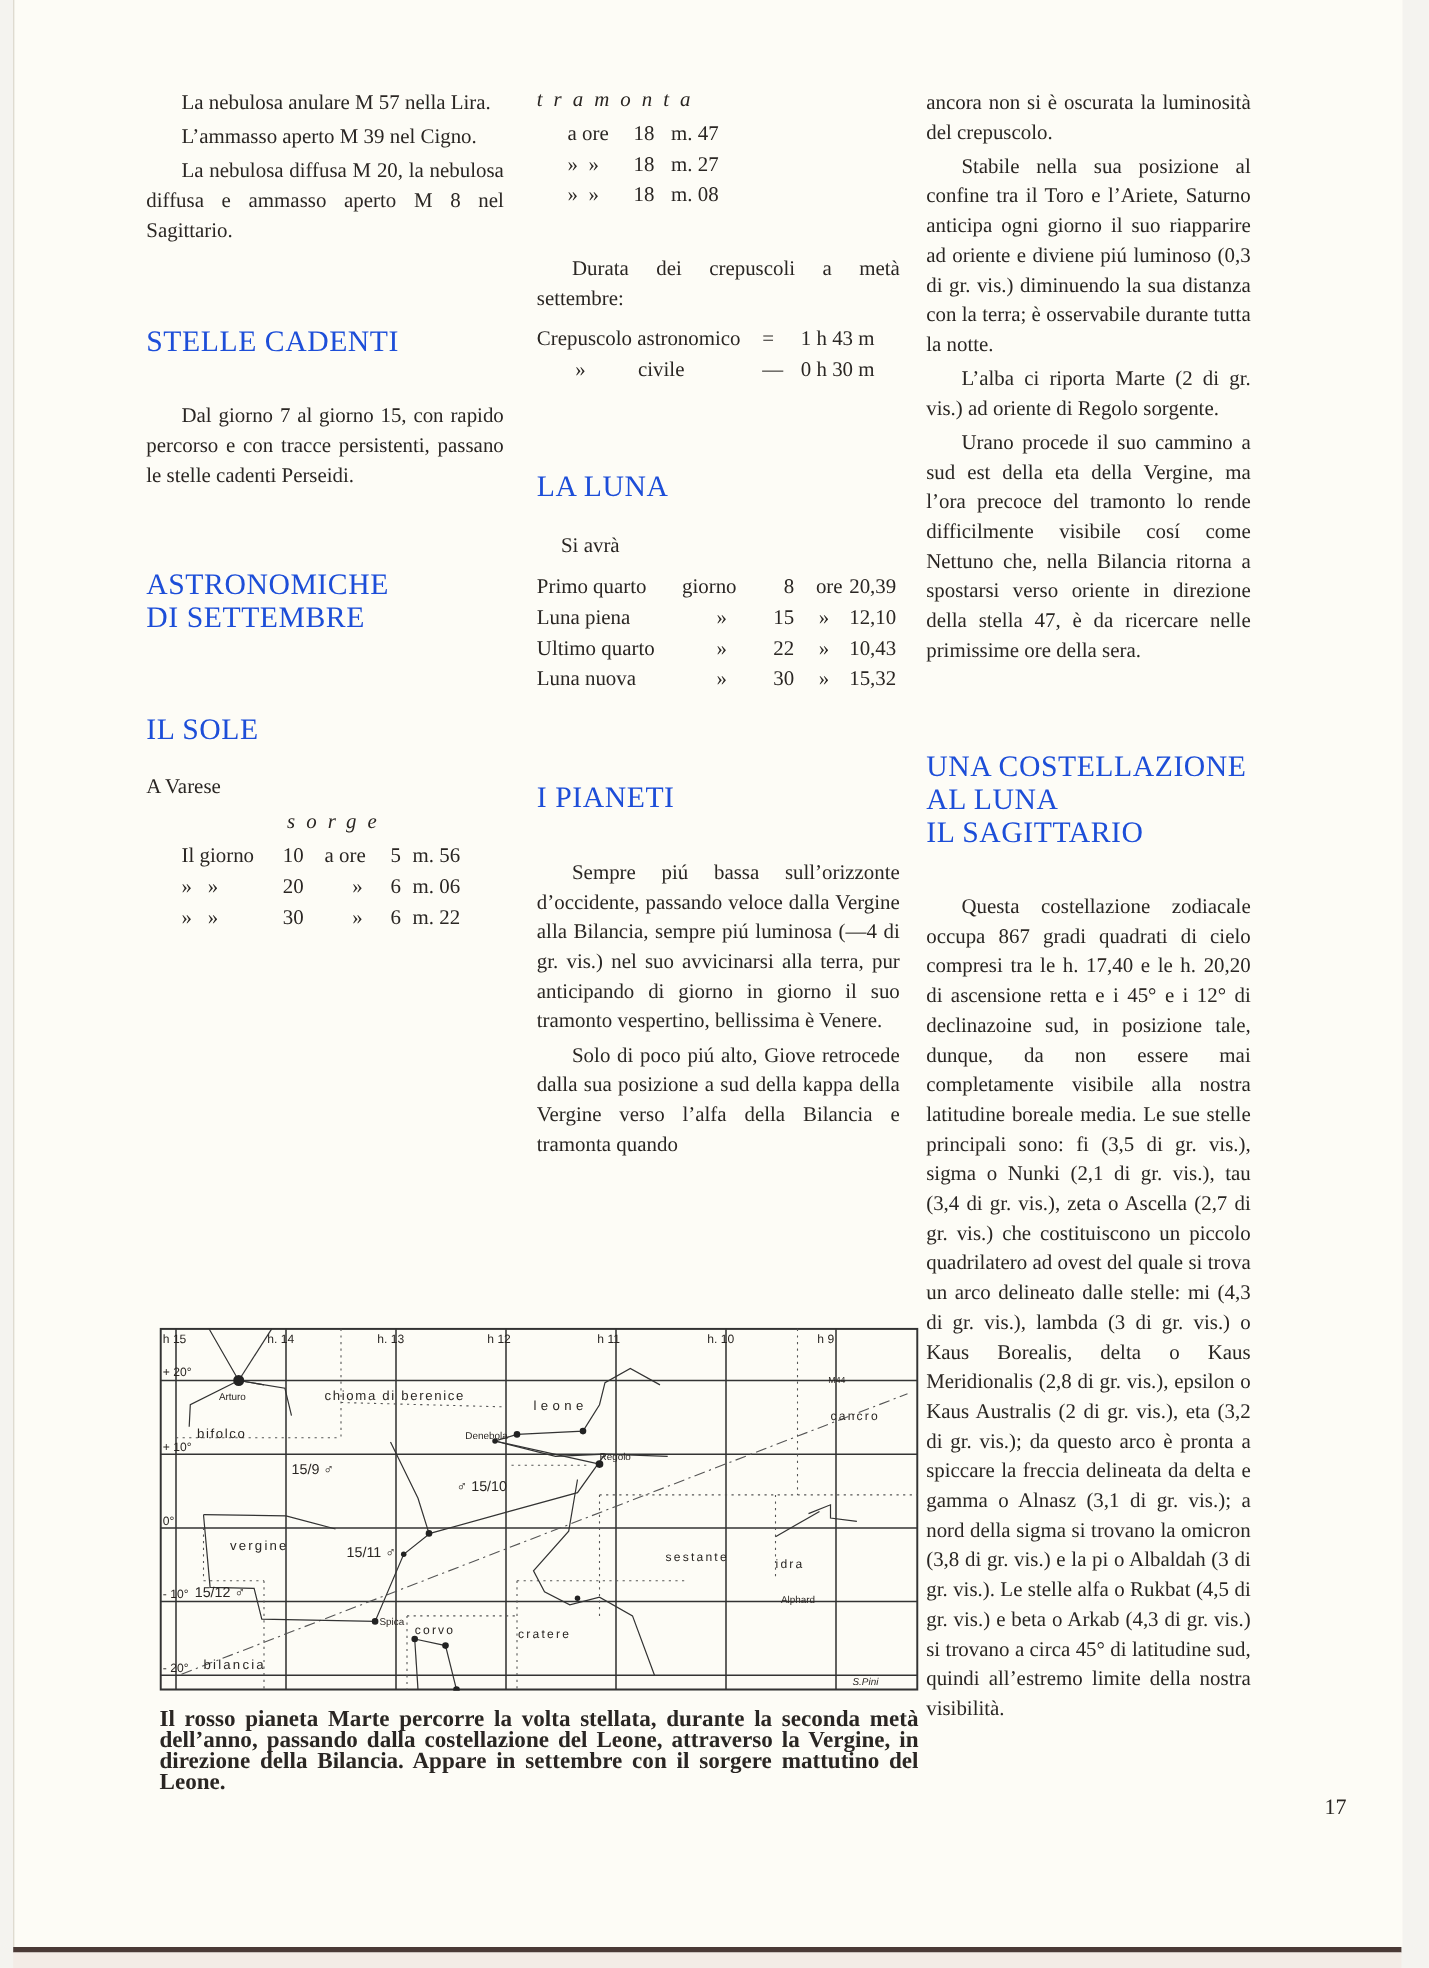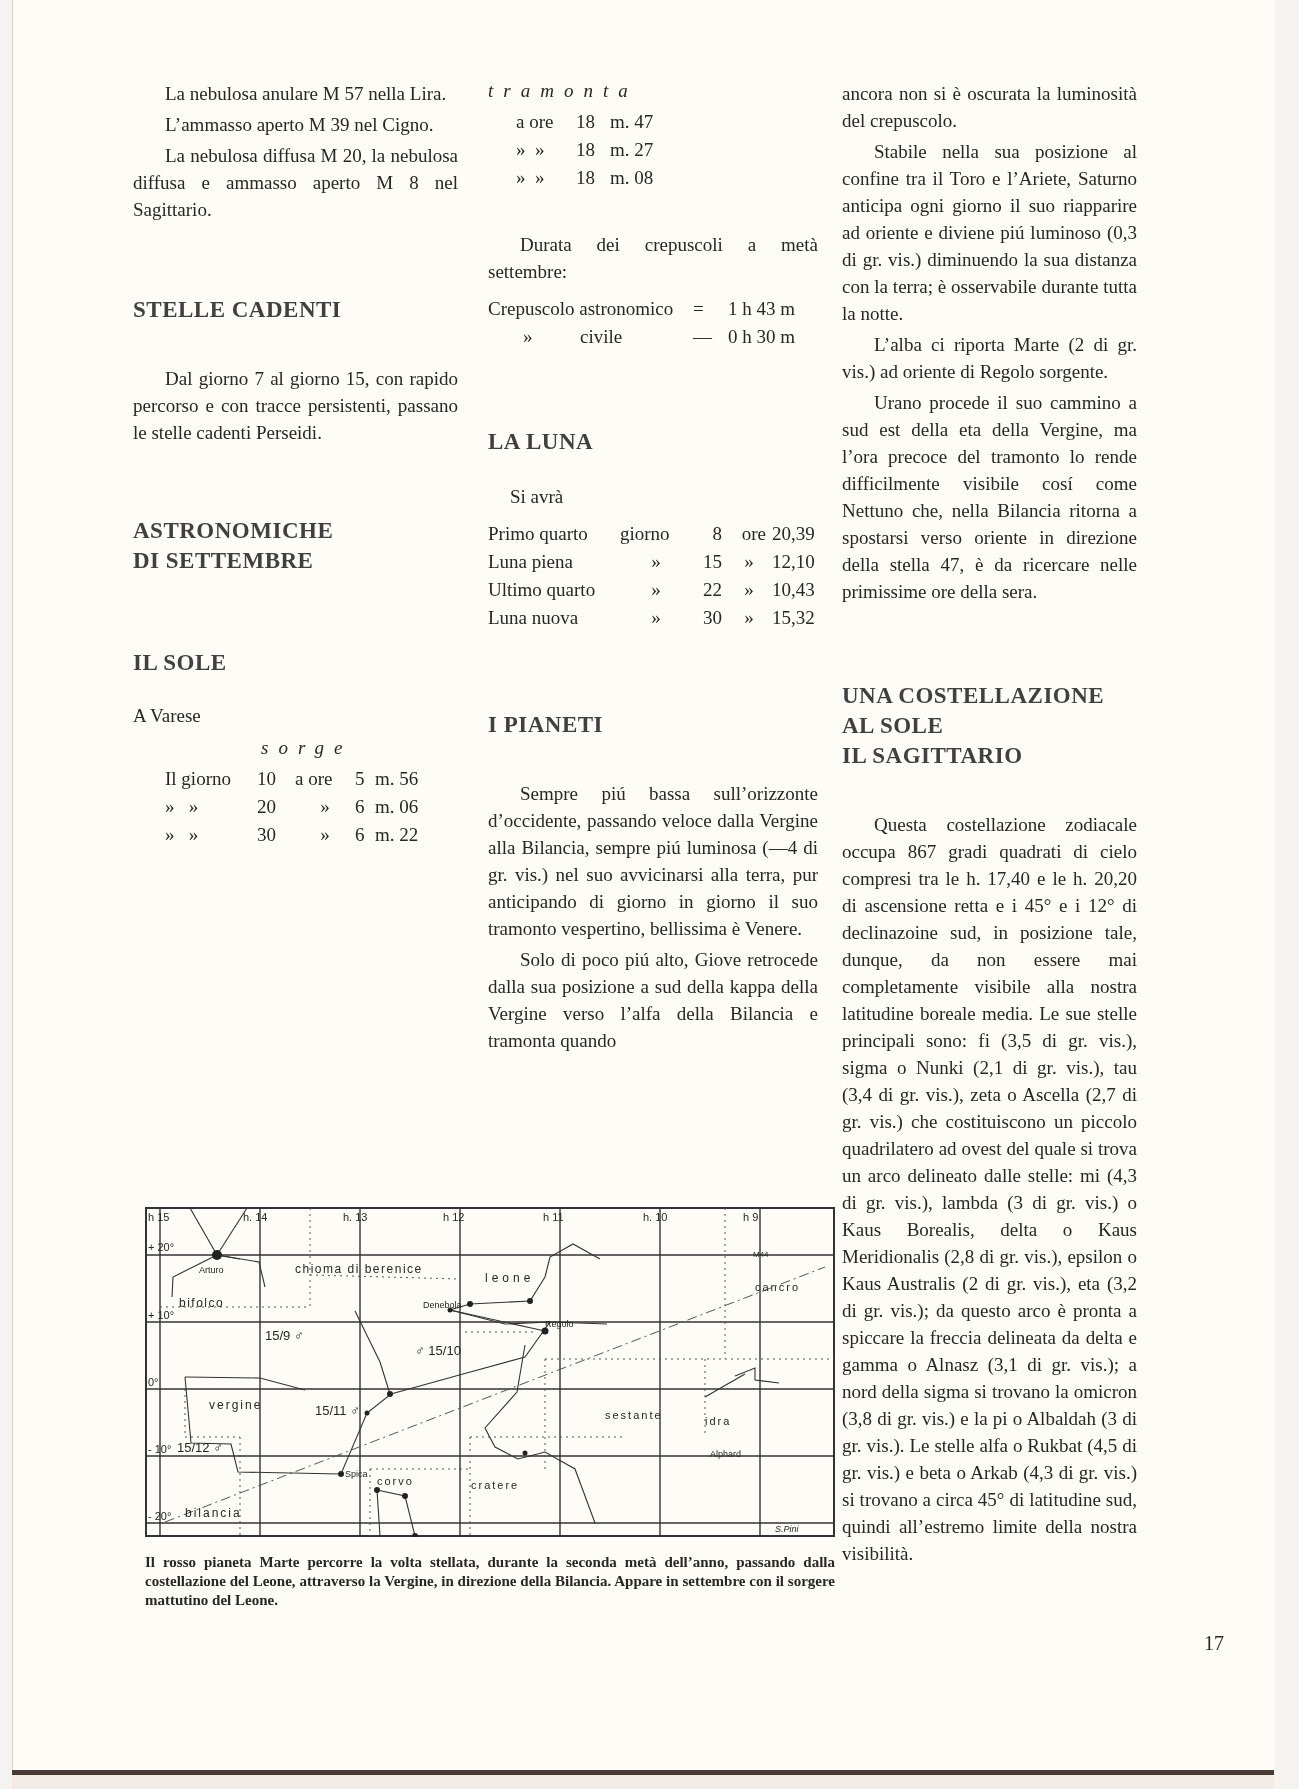--- a/index.html
+++ b/index.html
@@ -25,33 +25,33 @@
   .col { position:absolute; }
   .col1 { left:133px; top:80px; width:325px; }
   .col2 { left:488px; top:80px; width:330px; }
   .col3 { left:842px; top:80px; width:295px; }
 
   p { margin:0; font-size:19px; line-height:27px; text-align:justify; }
   p.ind { text-indent:32px; }
   p + p { margin-top:4px; }
   h2 {
     margin:0; font-family:"Liberation Serif","DejaVu Serif",serif;
-    font-weight:bold; font-size:23px; line-height:30px; letter-spacing:0.5px;
-    color:#404040;
+    font-weight:normal; font-size:27px; line-height:30px; letter-spacing:0.5px;
+    color:#1d4ed8;
   }
   .spaced { font-style:italic; letter-spacing:10px; font-size:19px; }
   .row { display:flex; font-size:19px; line-height:28px; }
   .row span { display:inline-block; }
 
   .chart {
     position:absolute; left:145px; top:1207px; width:690px; height:330px;
   }
   .caption {
     position:absolute; left:145px; top:1553px; width:690px;
-    font-size:15px; line-height:19px; text-align:justify; font-weight:bold;
+    font-size:21px; line-height:19px; text-align:justify; font-weight:bold;
     color:#2a2623;
   }
   .pagenum {
     position:absolute; left:1204px; top:1632px; font-size:20px;
   }
 </style>
 </head>
 <body>
 
 <div class="page"></div>
@@ -171,21 +171,21 @@
 </div>
 
 <div class="col col3">
   <p>ancora non si è oscurata la luminosità del crepuscolo.</p>
   <p class="ind">Stabile nella sua posizione al confine tra il Toro e l’Ariete, Saturno anticipa ogni giorno il suo riapparire ad oriente e diviene piú luminoso (0,3 di gr. vis.) diminuendo la sua distanza con la terra; è osservabile durante tutta la notte.</p>
   <p class="ind">L’alba ci riporta Marte (2 di gr. vis.) ad oriente di Regolo sorgente.</p>
   <p class="ind">Urano procede il suo cammino a sud est della eta della Vergine, ma l’ora precoce del tramonto lo rende difficilmente visibile cosí come Nettuno che, nella Bilancia ritorna a spostarsi verso oriente in direzione della stella 47, è da ricercare nelle primissime ore della sera.</p>
 
   <div style="margin-top:76px">
     <h2>UNA COSTELLAZIONE</h2>
-    <h2>AL SOLE</h2>
+    <h2>AL LUNA</h2>
     <h2>IL SAGITTARIO</h2>
   </div>
   <p class="ind" style="margin-top:40px">Questa costellazione zodiacale occupa 867 gradi quadrati di cielo compresi tra le h. 17,40 e le h. 20,20 di ascensione retta e i 45° e i 12° di declinazoine sud, in posizione tale, dunque, da non essere mai completamente visibile alla nostra latitudine boreale media. Le sue stelle principali sono: fi (3,5 di gr. vis.), sigma o Nunki (2,1 di gr. vis.), tau (3,4 di gr. vis.), zeta o Ascella (2,7 di gr. vis.) che costituiscono un piccolo quadrilatero ad ovest del quale si trova un arco delineato dalle stelle: mi (4,3 di gr. vis.), lambda (3 di gr. vis.) o Kaus Borealis, delta o Kaus Meridionalis (2,8 di gr. vis.), epsilon o Kaus Australis (2 di gr. vis.), eta (3,2 di gr. vis.); da questo arco è pronta a spiccare la freccia delineata da delta e gamma o Alnasz (3,1 di gr. vis.); a nord della sigma si trovano la omicron (3,8 di gr. vis.) e la pi o Albaldah (3 di gr. vis.). Le stelle alfa o Rukbat (4,5 di gr. vis.) e beta o Arkab (4,3 di gr. vis.) si trovano a circa 45° di latitudine sud, quindi all’estremo limite della nostra visibilità.</p>
 </div>
 
 <div class="chart">
   <svg width="690" height="330" viewBox="0 0 690 330" xmlns="http://www.w3.org/2000/svg" font-family="Liberation Sans, DejaVu Sans, sans-serif" fill="none" stroke="#333">
     <rect x="1" y="1" width="688" height="328" stroke-width="2"></rect>
 
     <g stroke-width="1.4">

